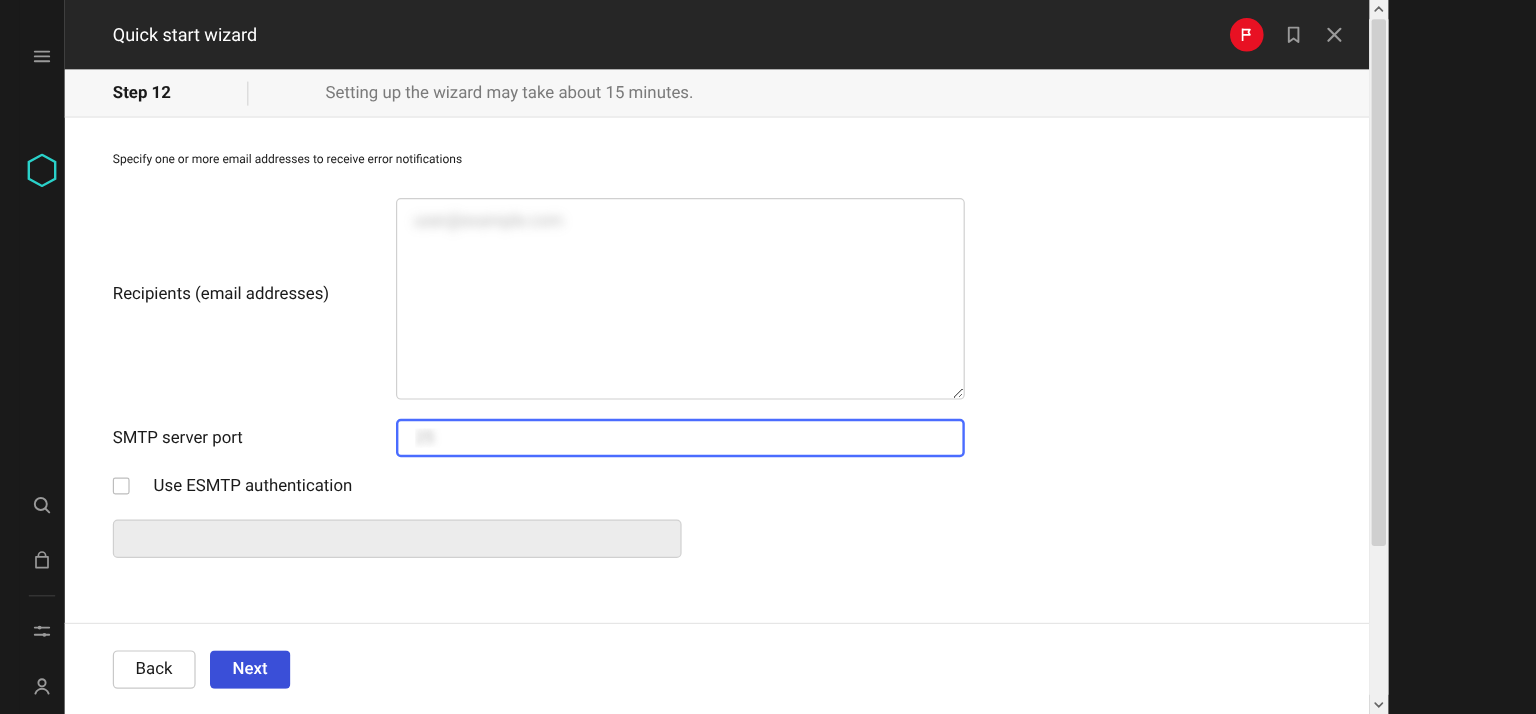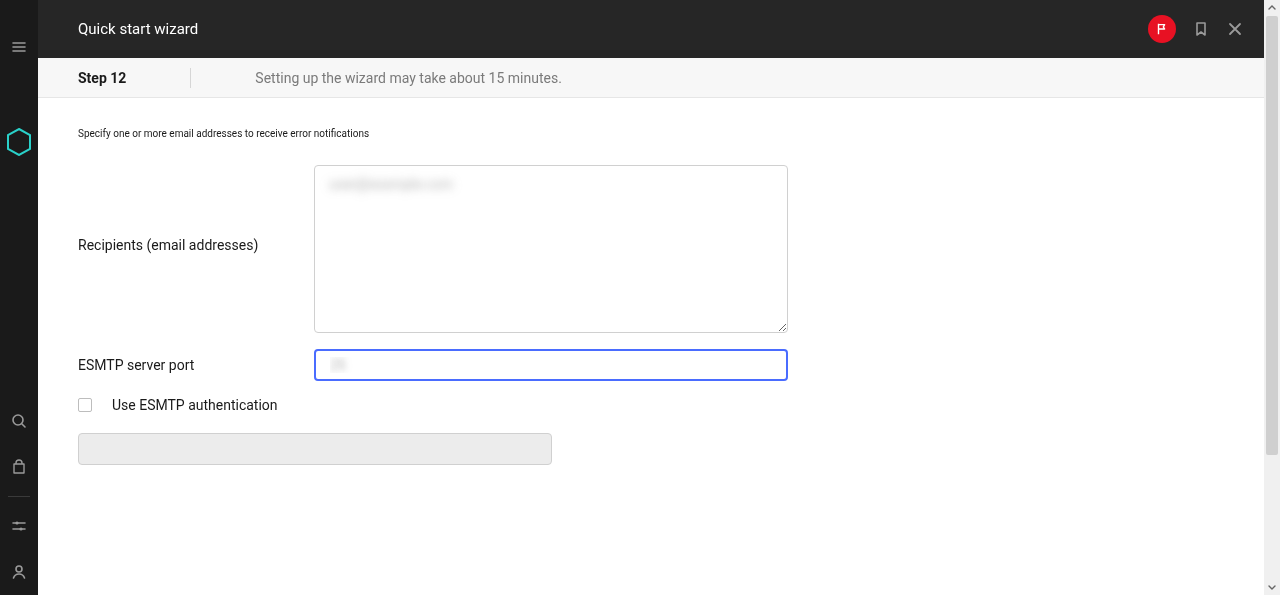--- a/index.html
+++ b/index.html
@@ -1,18 +1,18 @@
 <!DOCTYPE html>
 <html><head>
   <meta charset="utf-8">
   <style>
     * { box-sizing: border-box; margin: 0; padding: 0; }
     html, body { width: 1280px; height: 595px; overflow: hidden; font-family: -apple-system, BlinkMacSystemFont, "Segoe UI", Roboto, Arial, sans-serif; background: #1a1a1a; }
     
-    .app-root { display: flex; width: 1280px; height: 595px; }
+    .app-root { display: flex; width: 1157px; height: 595px; padding-left: 16px; }
     
     .left-rail {
       width: 38px;
       background: #1a1a1a;
       display: flex;
       flex-direction: column;
       align-items: center;
       padding-top: 24px;
       gap: 0;
       flex-shrink: 0;
@@ -282,35 +282,39 @@
     <div class="wizard-body">
       <div class="body-intro">Specify one or more email addresses to receive error notifications</div>
 
       <div class="form-row top">
         <div class="lbl" style="padding-top:72px;">Recipients (email addresses)</div>
         <textarea class="textarea-field blur-placeholder" placeholder="user@example.com" style=""></textarea>
       </div>
 
 
       <div class="form-row">
-        <div class="lbl">ESMTP server port</div>
+        <div class="lbl">SMTP server port</div>
         <input class="text-field focused blur-placeholder" type="text" placeholder="25" style="">
       </div>
 
       <div class="checkbox-row">
         <div class="checkbox-box"></div>
         <span>Use ESMTP authentication</span>
       </div>
 
       <div class="form-row disabled">
         <input class="text-field disabled" type="text" disabled="" style="">
       </div>
 
     </div>
 
+    <div class="wizard-footer">
+      <button class="btn btn-secondary">Back</button>
+      <button class="btn btn-primary">Next</button>
+    </div>
   </div>
 
   <div class="right-scroll">
     <div class="scroll-arrow">
       <svg width="10" height="10" viewBox="0 0 10 10">
           <path d="M2 6l3-3 3 3" stroke="#666" stroke-width="1.4" fill="none" stroke-linecap="round"></path>
         </svg>
     </div>
     <div class="scroll-track">
       <div class="scroll-thumb"></div>

